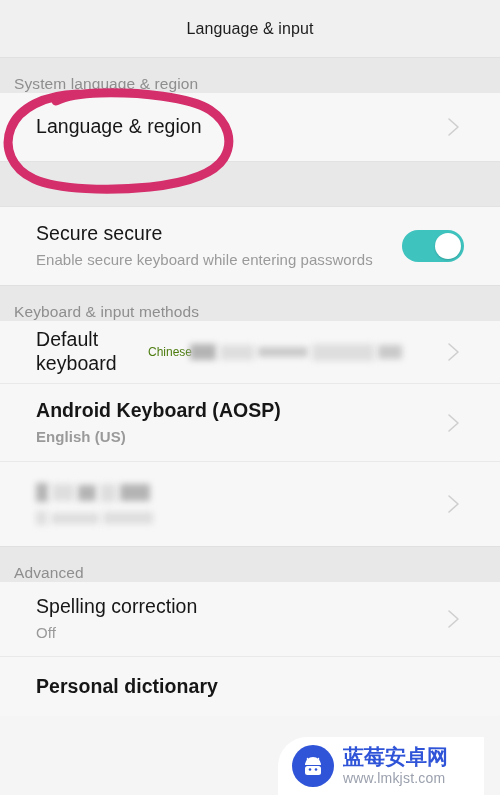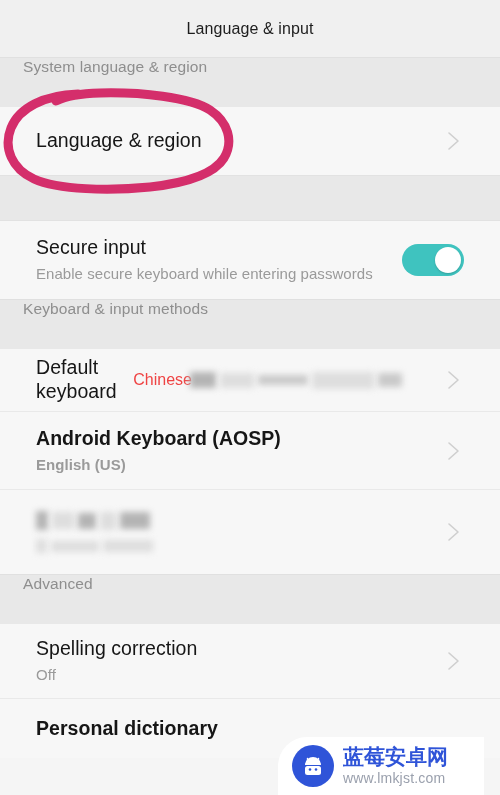--- a/index.html
+++ b/index.html
@@ -33,24 +33,24 @@
   }
   .titlebar .title {
     font-size: 16px;
     color: #1d1d1d;
     letter-spacing: 0.1px;
   }
 
   
   .section-header {
     background: #e8e8e8;
-    height: 50px;
-    display: flex;
-    align-items: flex-start;
-    padding-left: 23px;
+    height: 36px;
+    display: flex;
+    align-items: flex-end;
+    padding-left: 14px;
     box-sizing: border-box;
     border-top: 1px solid #e0e0e0;
   }
   .section-header .label {
     font-size: 15.5px;
     color: #8e8e8e;
     letter-spacing: 0.1px;
   }
 
   
@@ -85,22 +85,22 @@
     letter-spacing: 0.05px;
   }
   .row .secondary {
     font-size: 15px;
     color: #9a9a9a;
     line-height: 1.25;
     margin-top: 5px;
     letter-spacing: 0.05px;
   }
   .row .value {
-    font-size: 16px;
-    color: #ef4444;
+    font-size: 12px;
+    color: #4d7c0f;
     margin-right: 14px;
     white-space: nowrap;
     flex: 0 0 auto;
     justify-content: center;
   }
 
   
   .chevron {
     flex: 0 0 auto;
     width: 20px;
@@ -222,21 +222,21 @@
       <svg width="20" height="26" viewBox="0 0 20 26" fill="none">
         <path d="M5 5 L14 13 L5 21" stroke="#cfcfcf" stroke-width="1.6" stroke-linecap="round" stroke-linejoin="round" fill="none"></path>
       </svg>
     </span>
   </div>
 
   <div class="gray-gap" style="height:46px;"></div>
 
   <div class="row" style="height:78px;">
     <div class="texts">
-      <div class="primary">Secure input</div>
+      <div class="primary">Secure secure</div>
       <div class="secondary">Enable secure keyboard while entering passwords</div>
     </div>
     <span class="toggle">
       <span class="knob"></span>
     </span>
   </div>
 
   <div class="section-header">
     <span class="label">Keyboard &amp; input methods</span>
   </div>

